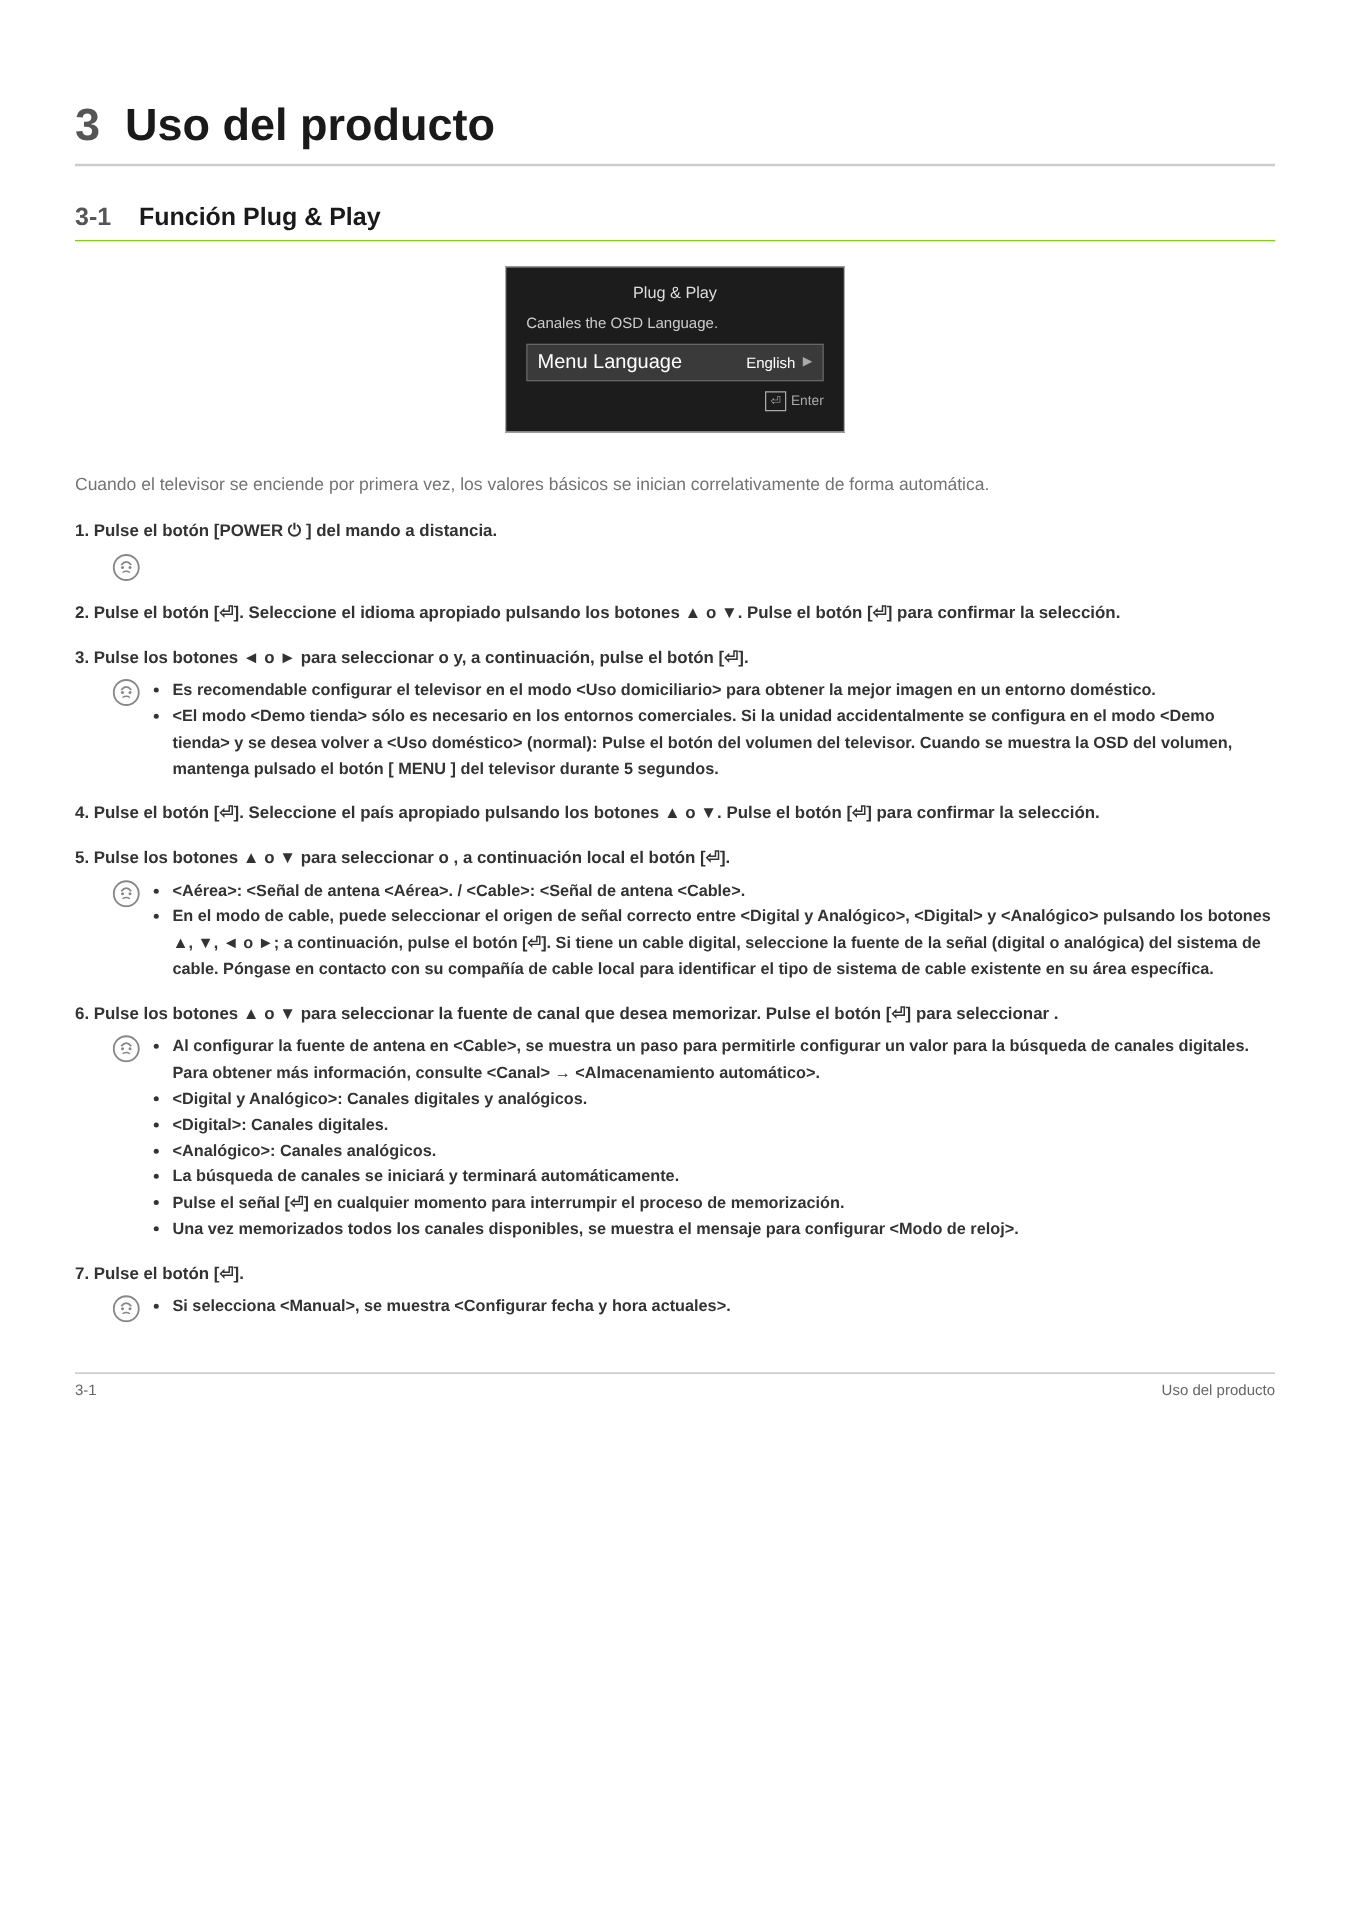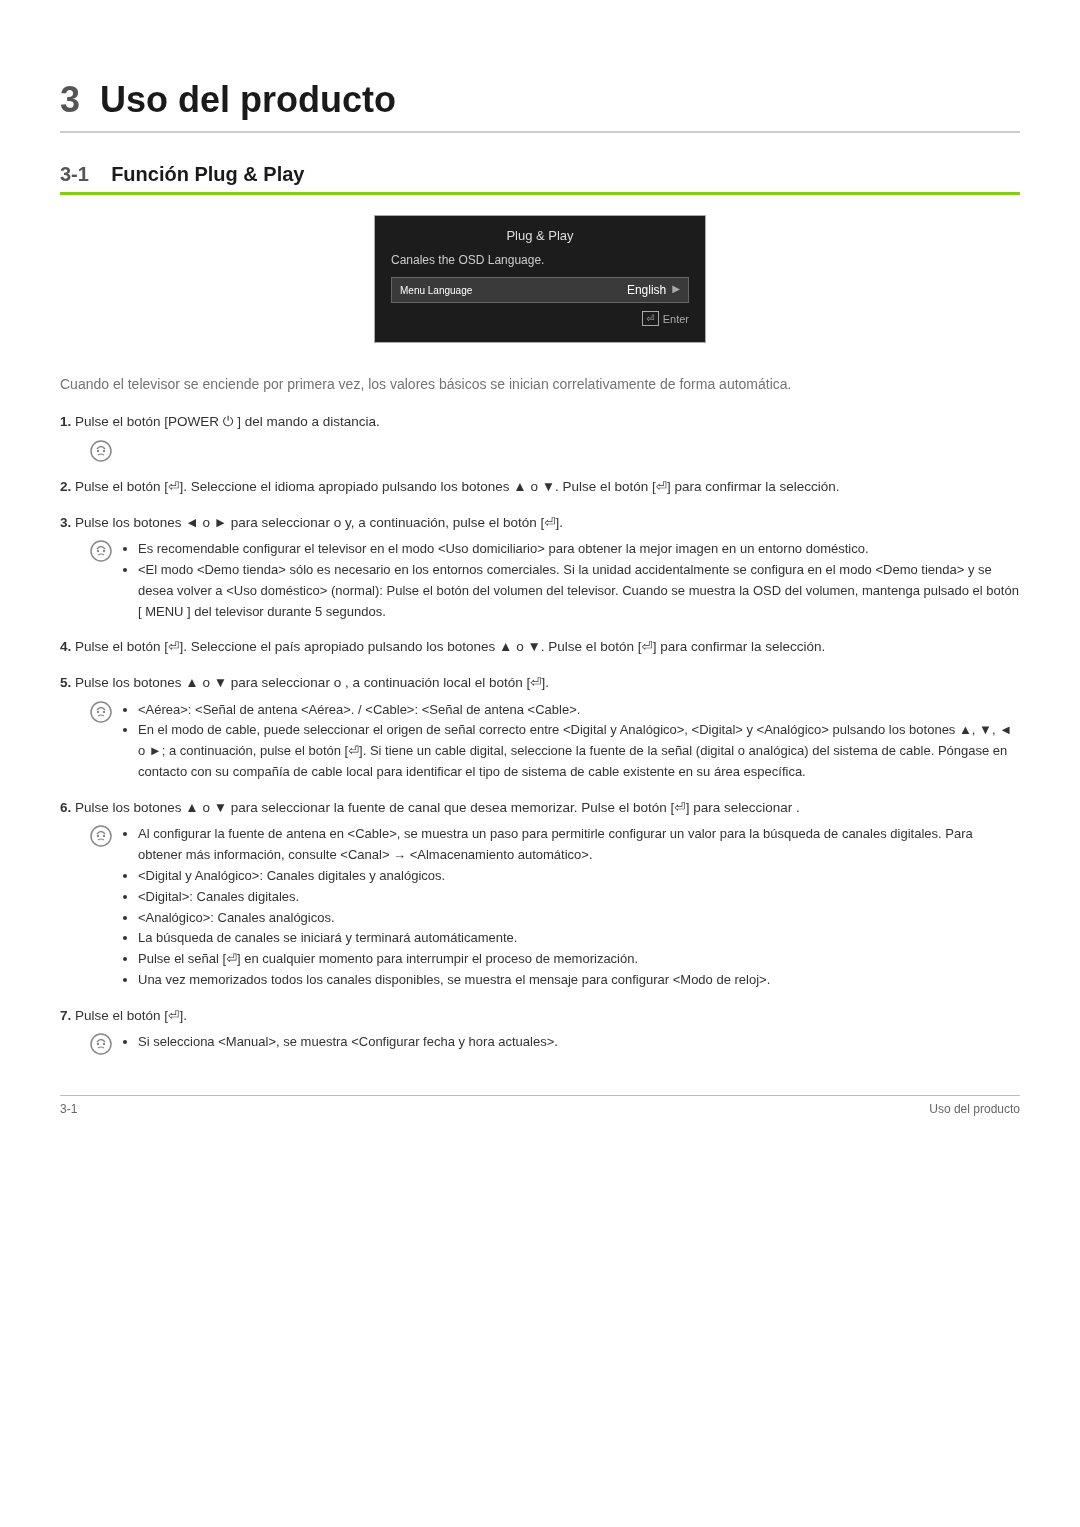--- a/index.html
+++ b/index.html
@@ -27,30 +27,30 @@
       font-weight: bold;
       margin-right: 10px;
     }
     .section-title {
       font-size: 20px;
       font-weight: bold;
       color: #1a1a1a;
       margin-top: 30px;
       margin-bottom: 20px;
       padding-bottom: 6px;
-      border-bottom: 3px solid #84cc16;
+      border-bottom: 1px solid #84cc16;
     }
     .section-number {
       color: #555;
     }
     .osd-box {
       border: 1px solid #aaa;
       background: #1c1c1c;
       color: #fff;
-      width: 332px;
+      width: 272px;
       margin: 20px auto 30px auto;
       padding: 12px 16px 16px 16px;
       font-size: 13px;
     }
     .osd-title {
       text-align: center;
       font-size: 13px;
       margin-bottom: 10px;
       color: #ddd;
     }
@@ -61,21 +61,21 @@
     }
     .osd-row {
       display: flex;
       align-items: center;
       background: #3a3a3a;
       border: 1px solid #666;
       padding: 5px 8px;
       justify-content: space-between;
     }
     .osd-row-label {
-      font-size: 10px;
+      font-size: 16px;
       color: #fff;
     }
     .osd-row-value {
       font-size: 12px;
       color: #fff;
       display: flex;
       gap: 6px;
     }
     .osd-arrow {
       font-size: 10px;
@@ -98,20 +98,21 @@
       color: #aaa;
     }
     .intro-text {
       font-size: 14px;
       margin-bottom: 16px;
       line-height: 1.6;
       color: #737373;
     }
     .step {
       margin-bottom: 14px;
+      font-weight: bold;
     }
     .step-text {
       font-size: 13.5px;
       line-height: 1.6;
       color: #333;
     }
     .note-block {
       display: flex;
       align-items: flex-start;
       margin: 6px 0 6px 30px;

